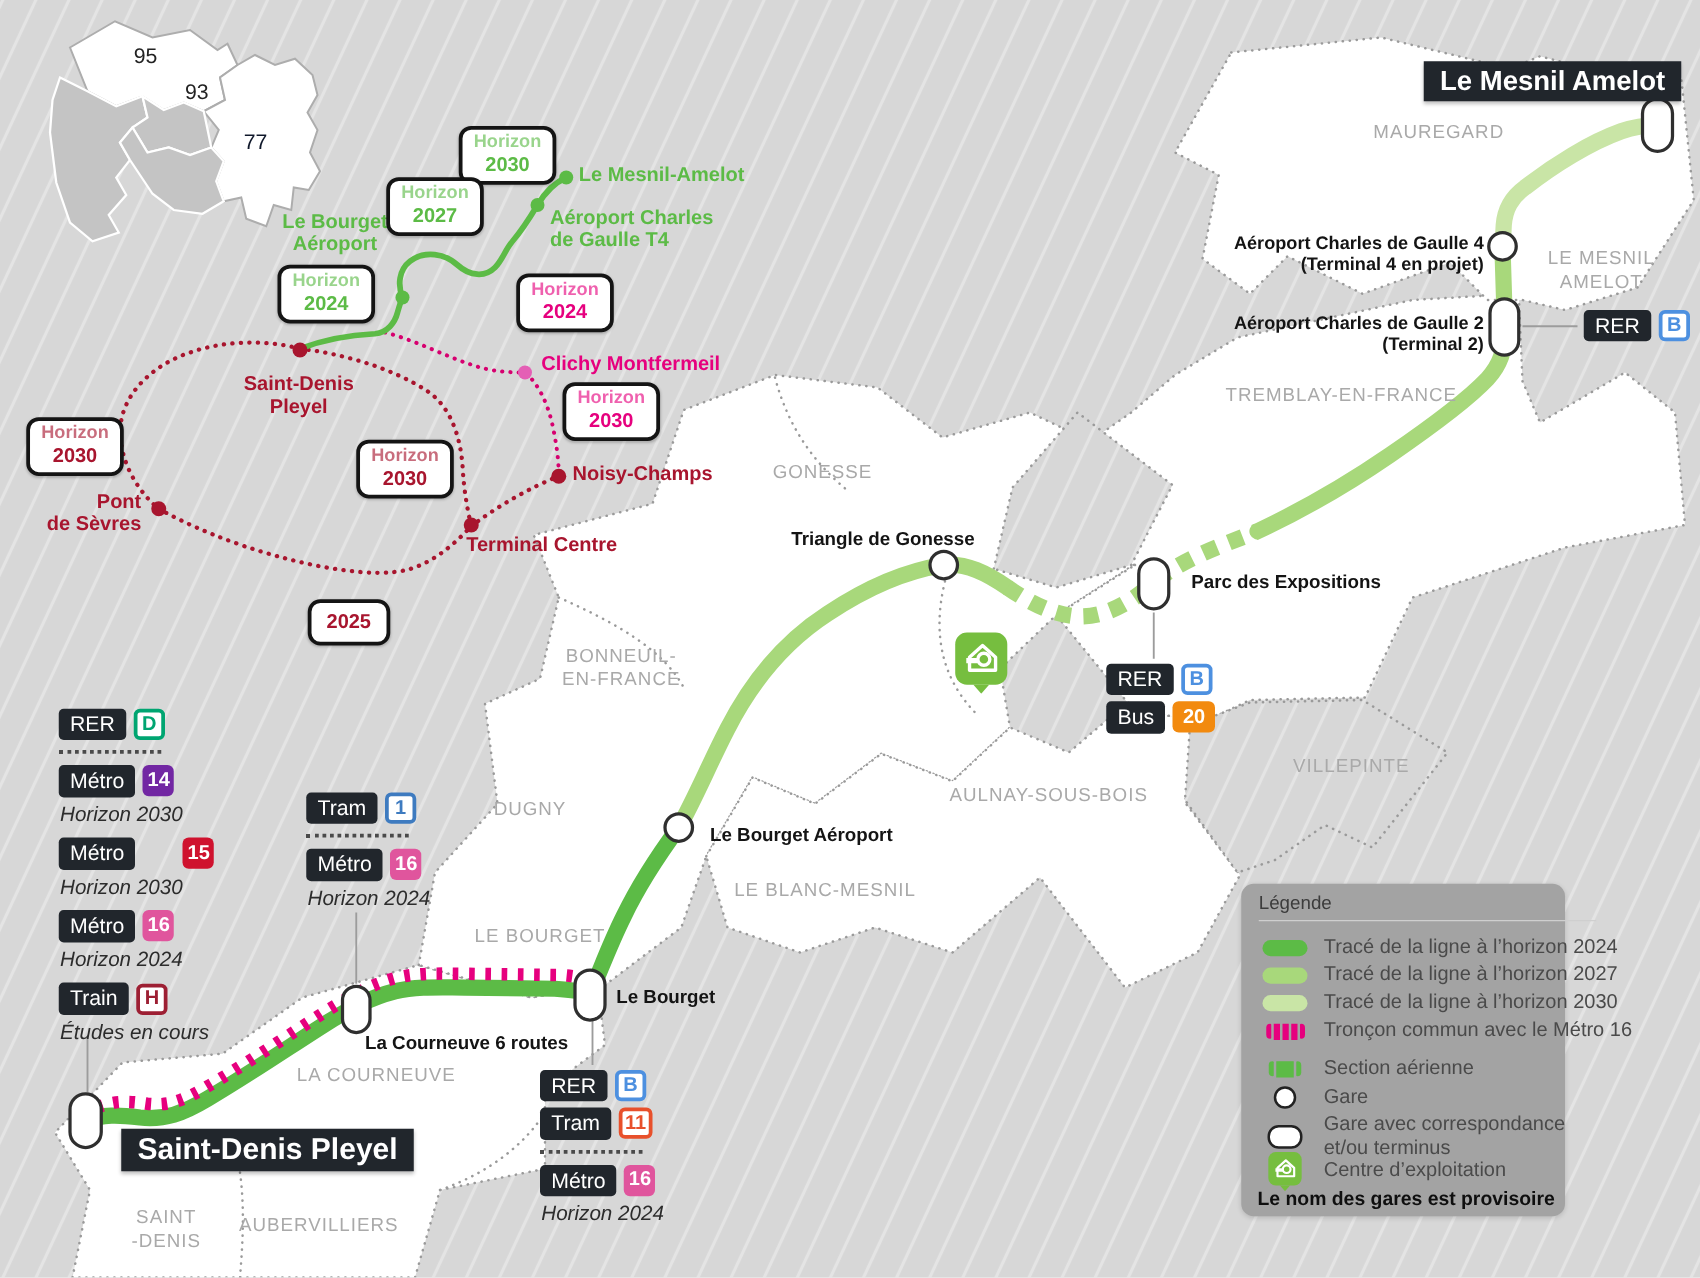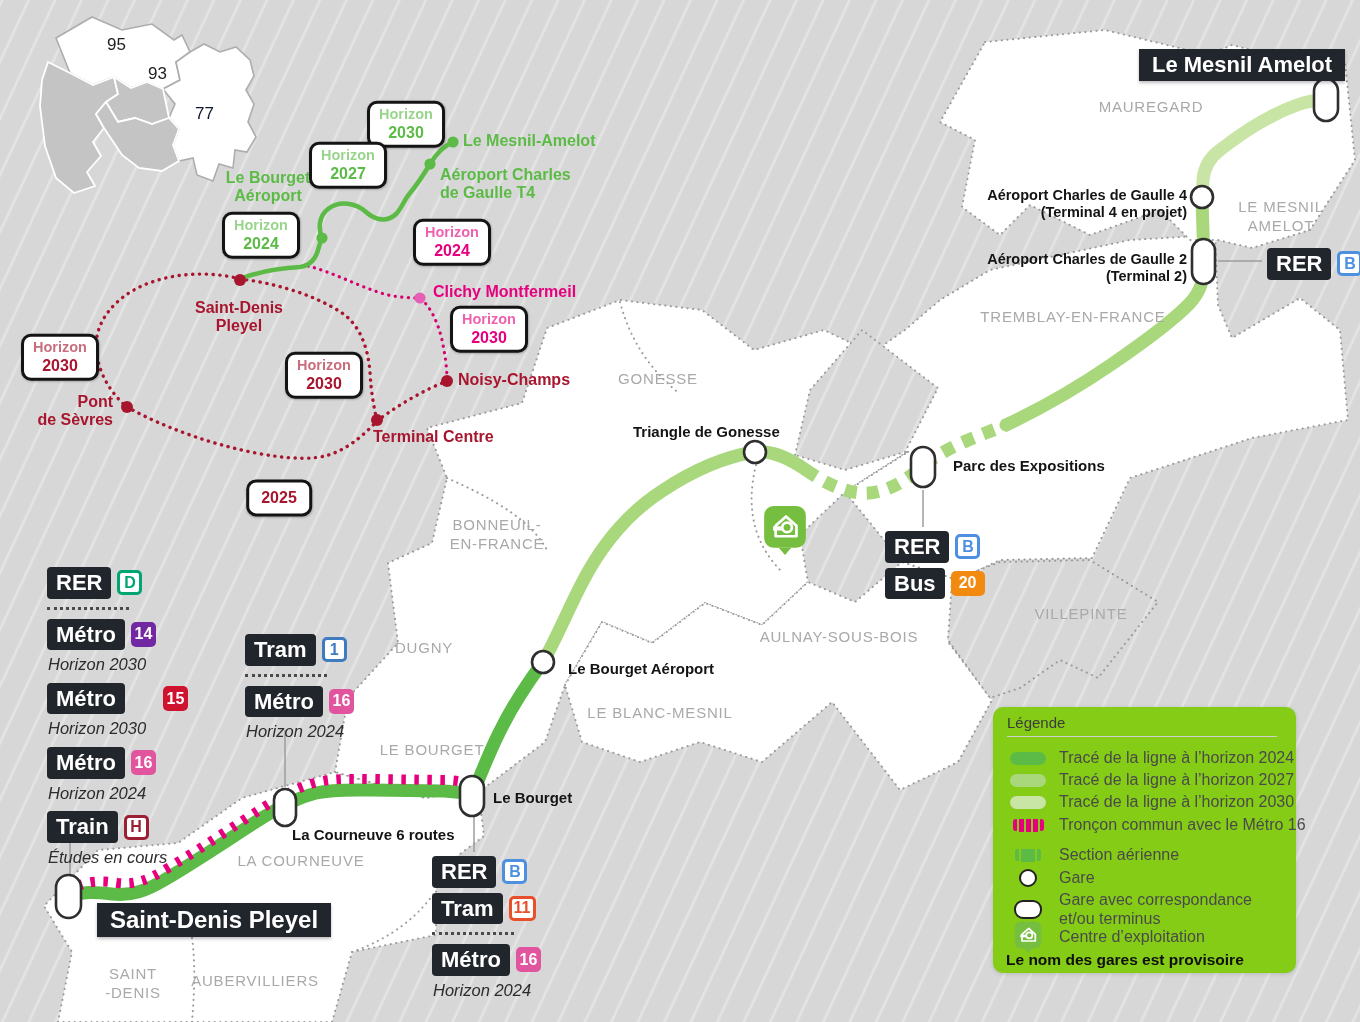--- a/index.html
+++ b/index.html
@@ -24,30 +24,30 @@
   
   .horizon{position:absolute;transform:translate(-50%,-50%);background:#fff;border:3px solid #141414;
            border-radius:10px;padding:2px 9px;text-align:center;line-height:1.2;white-space:nowrap;
            box-shadow:0 1px 2px rgba(0,0,0,.2);}
   .horizon .hw{font-size:14.5px;font-weight:600;opacity:.62;}
   .horizon .hy{font-size:16px;font-weight:800;}
 
   
   .stack{position:absolute;display:flex;flex-direction:column;align-items:flex-start;}
   .brow{display:flex;align-items:center;gap:6px;margin-bottom:5px;}
-  .btype{background:#21262C;color:#fff;font-weight:700;font-size:22px;padding:2px 9px;border-radius:4px;line-height:1.25;}
+  .btype{background:#21262C;color:#fff;font-weight:400;font-size:17px;padding:2px 9px;border-radius:4px;line-height:1.25;}
   .bline{min-width:25px;height:25px;border-radius:5px;display:inline-flex;align-items:center;justify-content:center;
          font-weight:700;font-size:16px;box-sizing:border-box;padding:0 2px;}
   .sol{color:#fff;}
   .out{background:#fff;border:3px solid;}
   .bnote{font-style:italic;font-size:16.5px;color:#2C2C2C;margin:0 0 8px 1px;line-height:1.2;}
   .bsep{width:82px;border-top:3px dotted #4a4a4a;margin:3px 0 9px;}
 
   
-  .legend{position:absolute;left:993px;top:707px;width:303px;height:266px;background:#84cc16;border-radius:10px;
+  .legend{position:absolute;left:993px;top:707px;width:259px;height:266px;background:#a3a3a3;border-radius:10px;
           box-shadow:0 1px 4px rgba(0,0,0,.15);}
   .legend .ltitle{position:absolute;left:14px;top:7px;font-size:15px;color:#3c3c3c;}
   .legend .lrule{position:absolute;left:14px;top:29px;width:270px;border-top:1px solid #CFCFCF;}
   .lrow{position:absolute;left:14px;display:flex;align-items:center;gap:10px;}
   .licon{width:42px;display:flex;justify-content:center;align-items:center;flex:0 0 42px;}
   .ltext{font-size:16px;color:#4A4A4A;line-height:1.18;white-space:nowrap;}
   .lbar{width:36px;height:13px;border-radius:7px;}
   .sw-ticks{display:inline-flex;gap:2px;align-items:center;}
   .sw-ticks i{display:block;width:5px;height:13px;}
   .sw-ticks i.cl{width:4px;height:12px;border-radius:7px 2px 2px 7px;}

